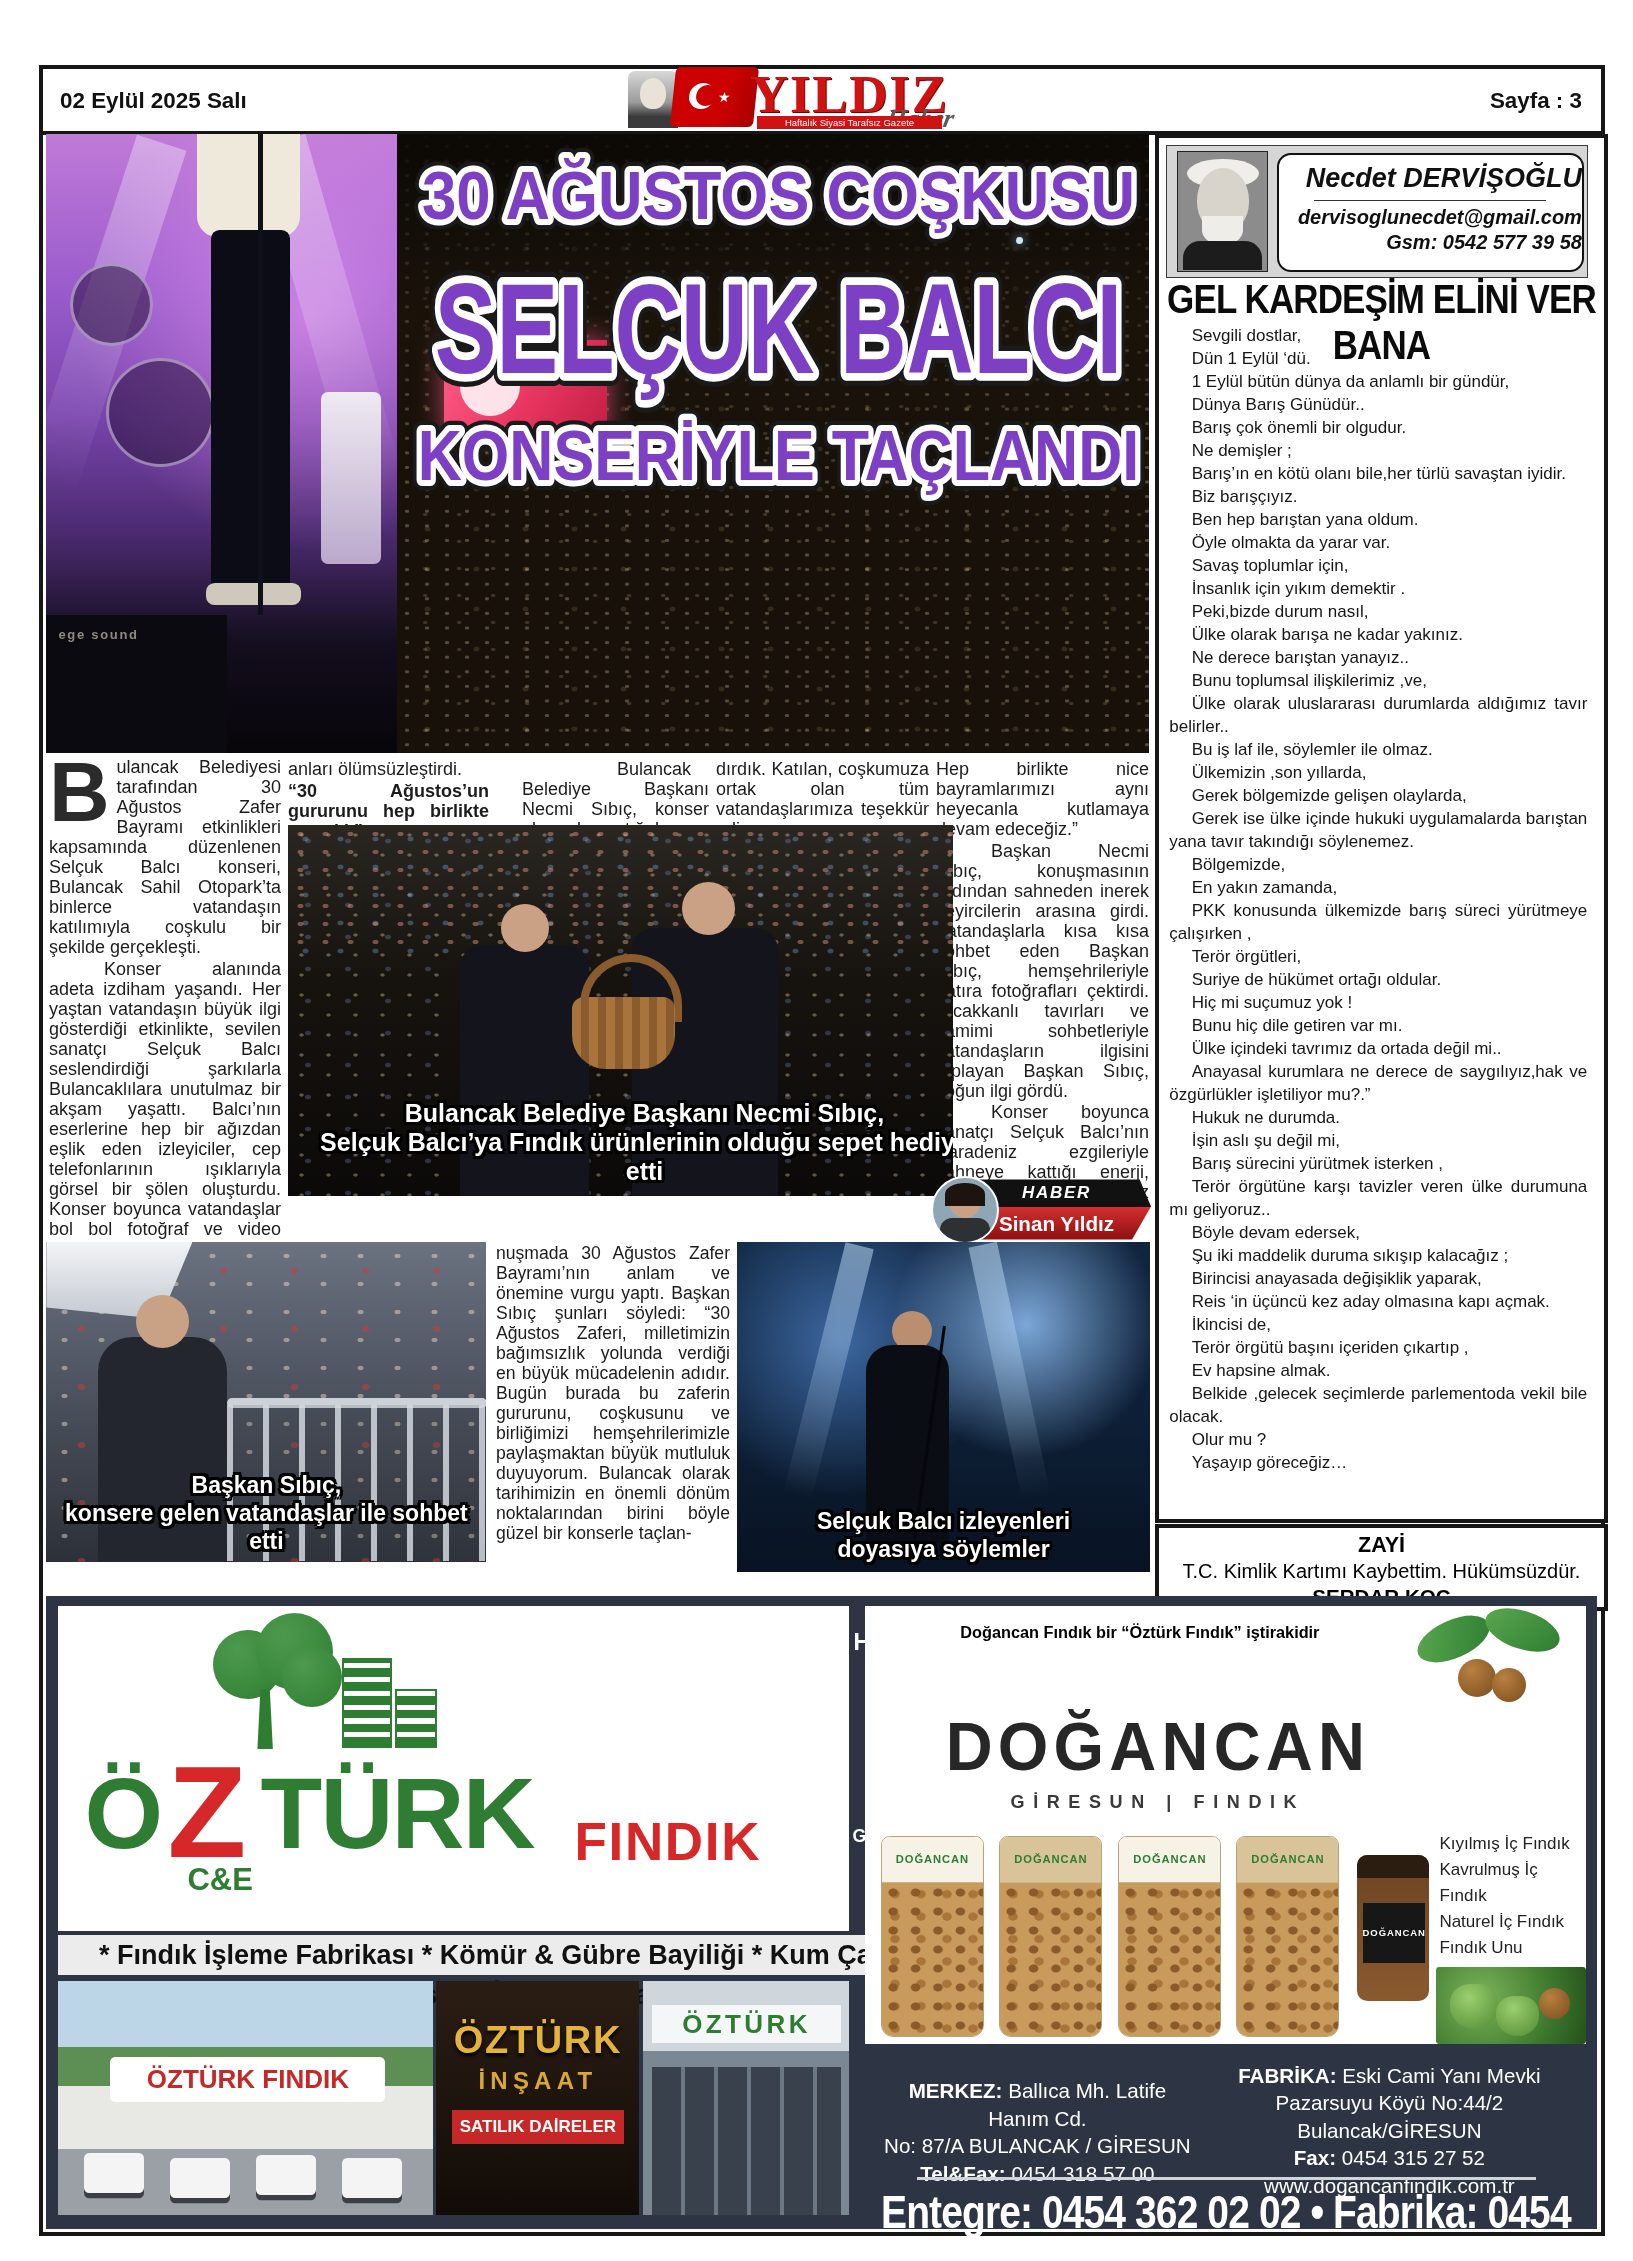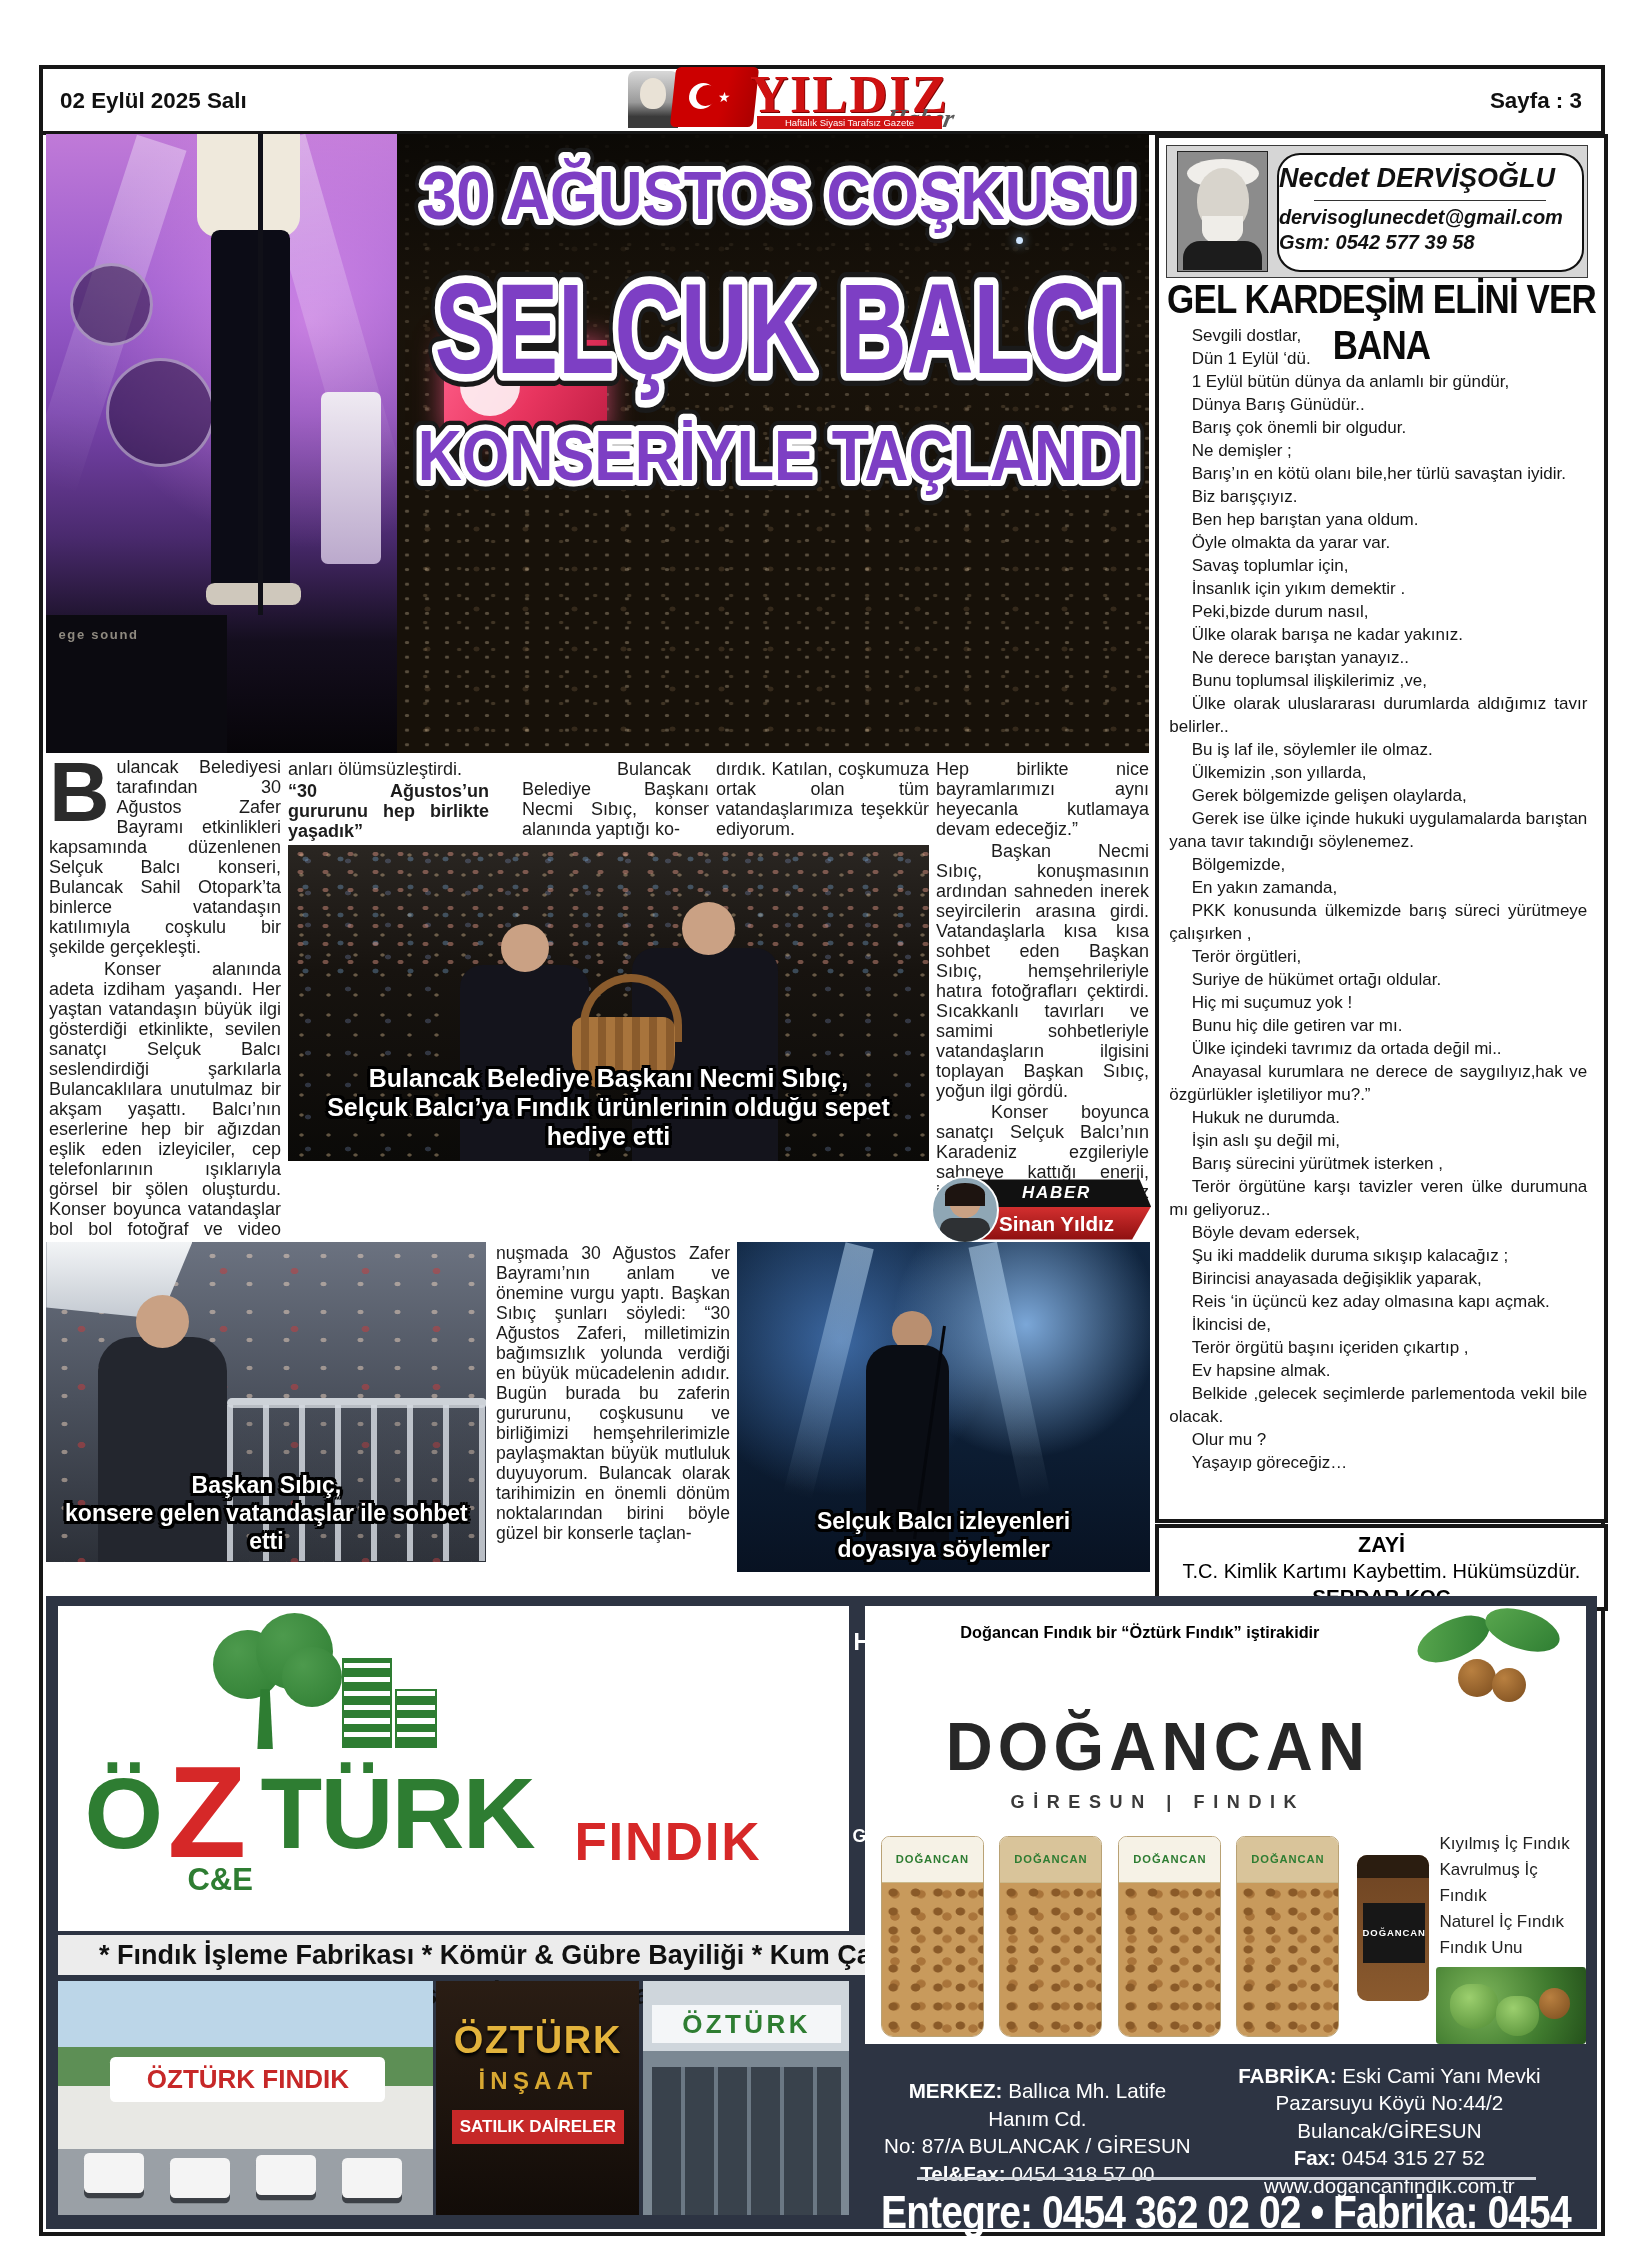--- a/index.html
+++ b/index.html
@@ -51,26 +51,26 @@
   #dropcap{float:left;font-size:84px;line-height:67px;font-weight:bold;color:#2b2b2b;margin:1.7px 6.9px 0 0;}
   #col1{left:6px;top:688px;width:232px;height:481px;}
   #col2{left:245px;top:690px;width:201px;}
   #col2 .q{font-weight:bold;}
   #col3{left:453px;top:690px;width:213px;}
   #col3 p{text-indent:95px;margin-left:26px;}
   #col4{left:673px;top:690px;width:213px;}
   #col5{left:893px;top:690px;width:213px;height:430px;}
   #col6{left:453px;top:1174px;width:234px;height:327px;font-size:17.6px;line-height:20px;}
   
-  #photo-mid{position:absolute;left:245px;top:776px;width:641px;height:316px;overflow:hidden;background-color:#10100e;
+  #photo-mid{position:absolute;left:245px;top:756px;width:641px;height:371px;overflow:hidden;background-color:#10100e;
     background-image:
       radial-gradient(rgba(255,220,170,.35) 1.7px,transparent 2.6px),
       radial-gradient(rgba(160,190,255,.22) 2.6px,transparent 3.4px),
       linear-gradient(180deg,#2a2622 0%,#17130f 40%,#0b0a08 100%);
-    background-size:27px 20px,40px 32px,100% 100%;}
+    background-size:27px 20px,40px 32px,100% 100%;padding-left:24px;}
   #mid-crowdband{position:absolute;left:0;top:0;width:100%;height:129px;background-image:radial-gradient(rgba(255,170,150,.4) 2.6px,transparent 3.4px),radial-gradient(rgba(140,200,255,.3) 2.6px,transparent 3.4px);background-size:25px 18px,35px 28px;}
   .figure{position:absolute;border-radius:22.4px 22.4px 0 0;background:#14141c;}
   .head{position:absolute;border-radius:50%;background:#caa184;}
   #basket{position:absolute;left:284px;top:172px;width:103px;height:72px;border-radius:12px 12px 34px 34px;background:repeating-linear-gradient(90deg,#a8743c 0 8.6px,#8a5b2c 8.6px 17px);}
   #basket-handle{position:absolute;left:292px;top:129px;width:86px;height:60px;border:8.6px solid #8a5b2c;border-bottom:none;border-radius:52px 52px 0 0;background:transparent;}
   .photocap{position:absolute;width:100%;text-align:center;color:#fff;font-weight:bold;
     text-shadow:-2.6px -2.6px 0 #000,2.6px -2.6px 0 #000,-2.6px 2.6px 0 #000,2.6px 2.6px 0 #000,0 -3.4px 0 #000,0 3.4px 0 #000,-3.4px 0 0 #000,3.4px 0 0 #000;}
   #cap-mid{bottom:10.3px;font-size:25px;line-height:29px;}
   
   #byline{position:absolute;left:893px;top:1107px;width:215px;height:67px;}
@@ -103,21 +103,21 @@
   #br-mic{position:absolute;left:191px;top:83px;width:3.4px;height:215px;background:#05070c;transform:rotate(8deg);}
   #cap-br{bottom:8.6px;font-size:23px;line-height:28px;}
   
   #columnist{position:absolute;left:1112px;top:65px;width:445px;height:1381px;border:4.3px solid #161616;background:#fff;}
   #col-head{position:absolute;left:6.9px;top:6.9px;width:420px;height:131px;background:#d6d6d6;border:1.7px solid #3a3a3a;}
   #col-photo{position:absolute;left:10.3px;top:5.2px;width:89px;height:119px;background:#8c8c8c;border:1.7px solid #222;overflow:hidden;}
   #col-face{position:absolute;left:19px;top:15.5px;width:52px;height:64px;border-radius:50% 50% 46% 46%;background:#d8d4cc;}
   #col-hairL{position:absolute;left:8.6px;top:6.9px;width:72px;height:29px;border-radius:50%;background:#f0eeea;}
   #col-beard{position:absolute;left:24px;top:64px;width:41px;height:29px;border-radius:0 0 50% 50%;background:#efede8;}
   #col-sweater{position:absolute;left:5.2px;top:89px;width:79px;height:29px;border-radius:17px 17px 0 0;background:#1c1c1c;}
-  #col-namebox{position:absolute;left:110px;top:6.9px;width:303px;height:115px;background:#fff;border:2.6px solid #111;border-radius:23px;text-align:left;}
+  #col-namebox{position:absolute;left:110px;top:6.9px;width:303px;height:115px;background:#fff;border:2.6px solid #111;border-radius:14px;text-align:right;}
   #col-name{margin-top:8.6px;font-size:27px;font-weight:bold;font-style:italic;color:#111;}
   #col-rule{width:232px;height:1.7px;background:#333;margin:5.2px auto;}
   #col-email{font-size:20px;font-weight:bold;font-style:italic;color:#111;}
   #col-gsm{font-size:20px;font-weight:bold;font-style:italic;color:#111;margin-top:1.7px;}
   #col-headline{position:absolute;left:0;top:144px;width:100%;text-align:center;font-size:35px;font-weight:bold;color:#0b0b0b;letter-spacing:-0.9px;transform:scaleY(1.15);}
   #col-body{position:absolute;left:10.3px;top:186px;width:418px;height:1187px;font-size:17px;line-height:23px;color:#161616;text-align:justify;}
   #col-body p{margin:0;text-indent:22.4px;}
   
   #zayi{position:absolute;left:1112px;top:1455px;width:445px;height:79px;border:4.3px solid #161616;background:#fff;text-align:center;}
   #zayi-title{font-size:21.5px;font-weight:bold;margin-top:5.2px;}

